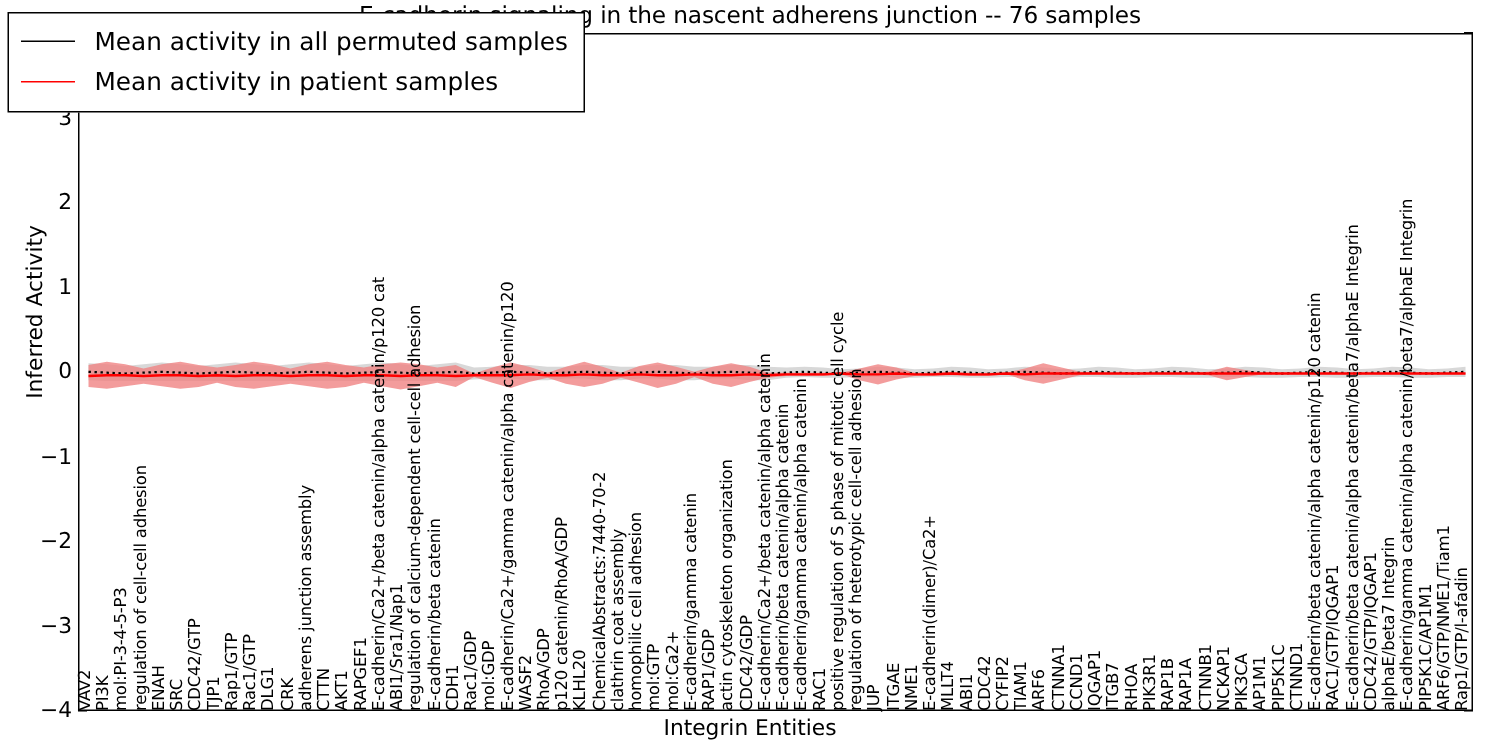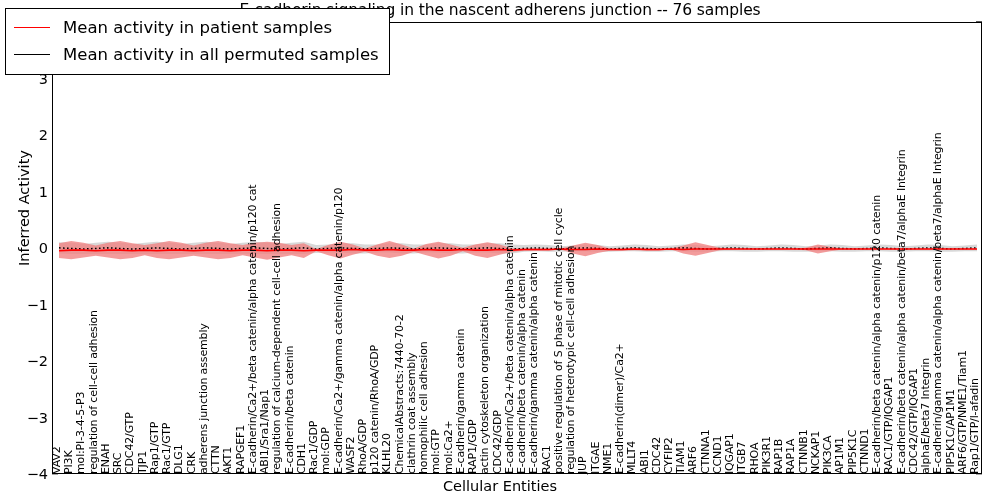--- a/index.html
+++ b/index.html
@@ -200,26 +200,26 @@
       <div class="xtl" style="left: 830.08px;">E-cadherin/beta catenin/alpha catenin/p120 catenin</div>
       <div class="xtl" style="left: 842.32px;">RAC1/GTP/IQGAP1</div>
       <div class="xtl" style="left: 854.56px;">E-cadherin/beta catenin/alpha catenin/beta7/alphaE Integrin</div>
       <div class="xtl" style="left: 866.8px;">CDC42/GTP/IQGAP1</div>
       <div class="xtl" style="left: 879.04px;">alphaE/beta7 Integrin</div>
       <div class="xtl" style="left: 891.28px;">E-cadherin/gamma catenin/alpha catenin/beta7/alphaE Integrin</div>
       <div class="xtl" style="left: 903.52px;">PIP5K1C/AP1M1</div>
       <div class="xtl" style="left: 915.76px;">ARF6/GTP/NME1/Tiam1</div>
       <div class="xtl" style="left: 928px;">Rap1/GTP/l-afadin</div>
     </div>
-  <div class="xlabel">Cellular Entities</div>
+  <div class="xlabel">Integrin Entities</div>
 
   <div class="legend">
+    <div class="legrow">
+      <span class="legline"></span>
+      <span class="legtext">Mean activity in all permuted samples</span>
+    </div>
     <div class="legrow">
       <span class="legline red"></span>
       <span class="legtext">Mean activity in patient samples</span>
     </div>
-    <div class="legrow">
-      <span class="legline"></span>
-      <span class="legtext">Mean activity in all permuted samples</span>
-    </div>
   </div>
 
 </div>
 
 </body></html>

